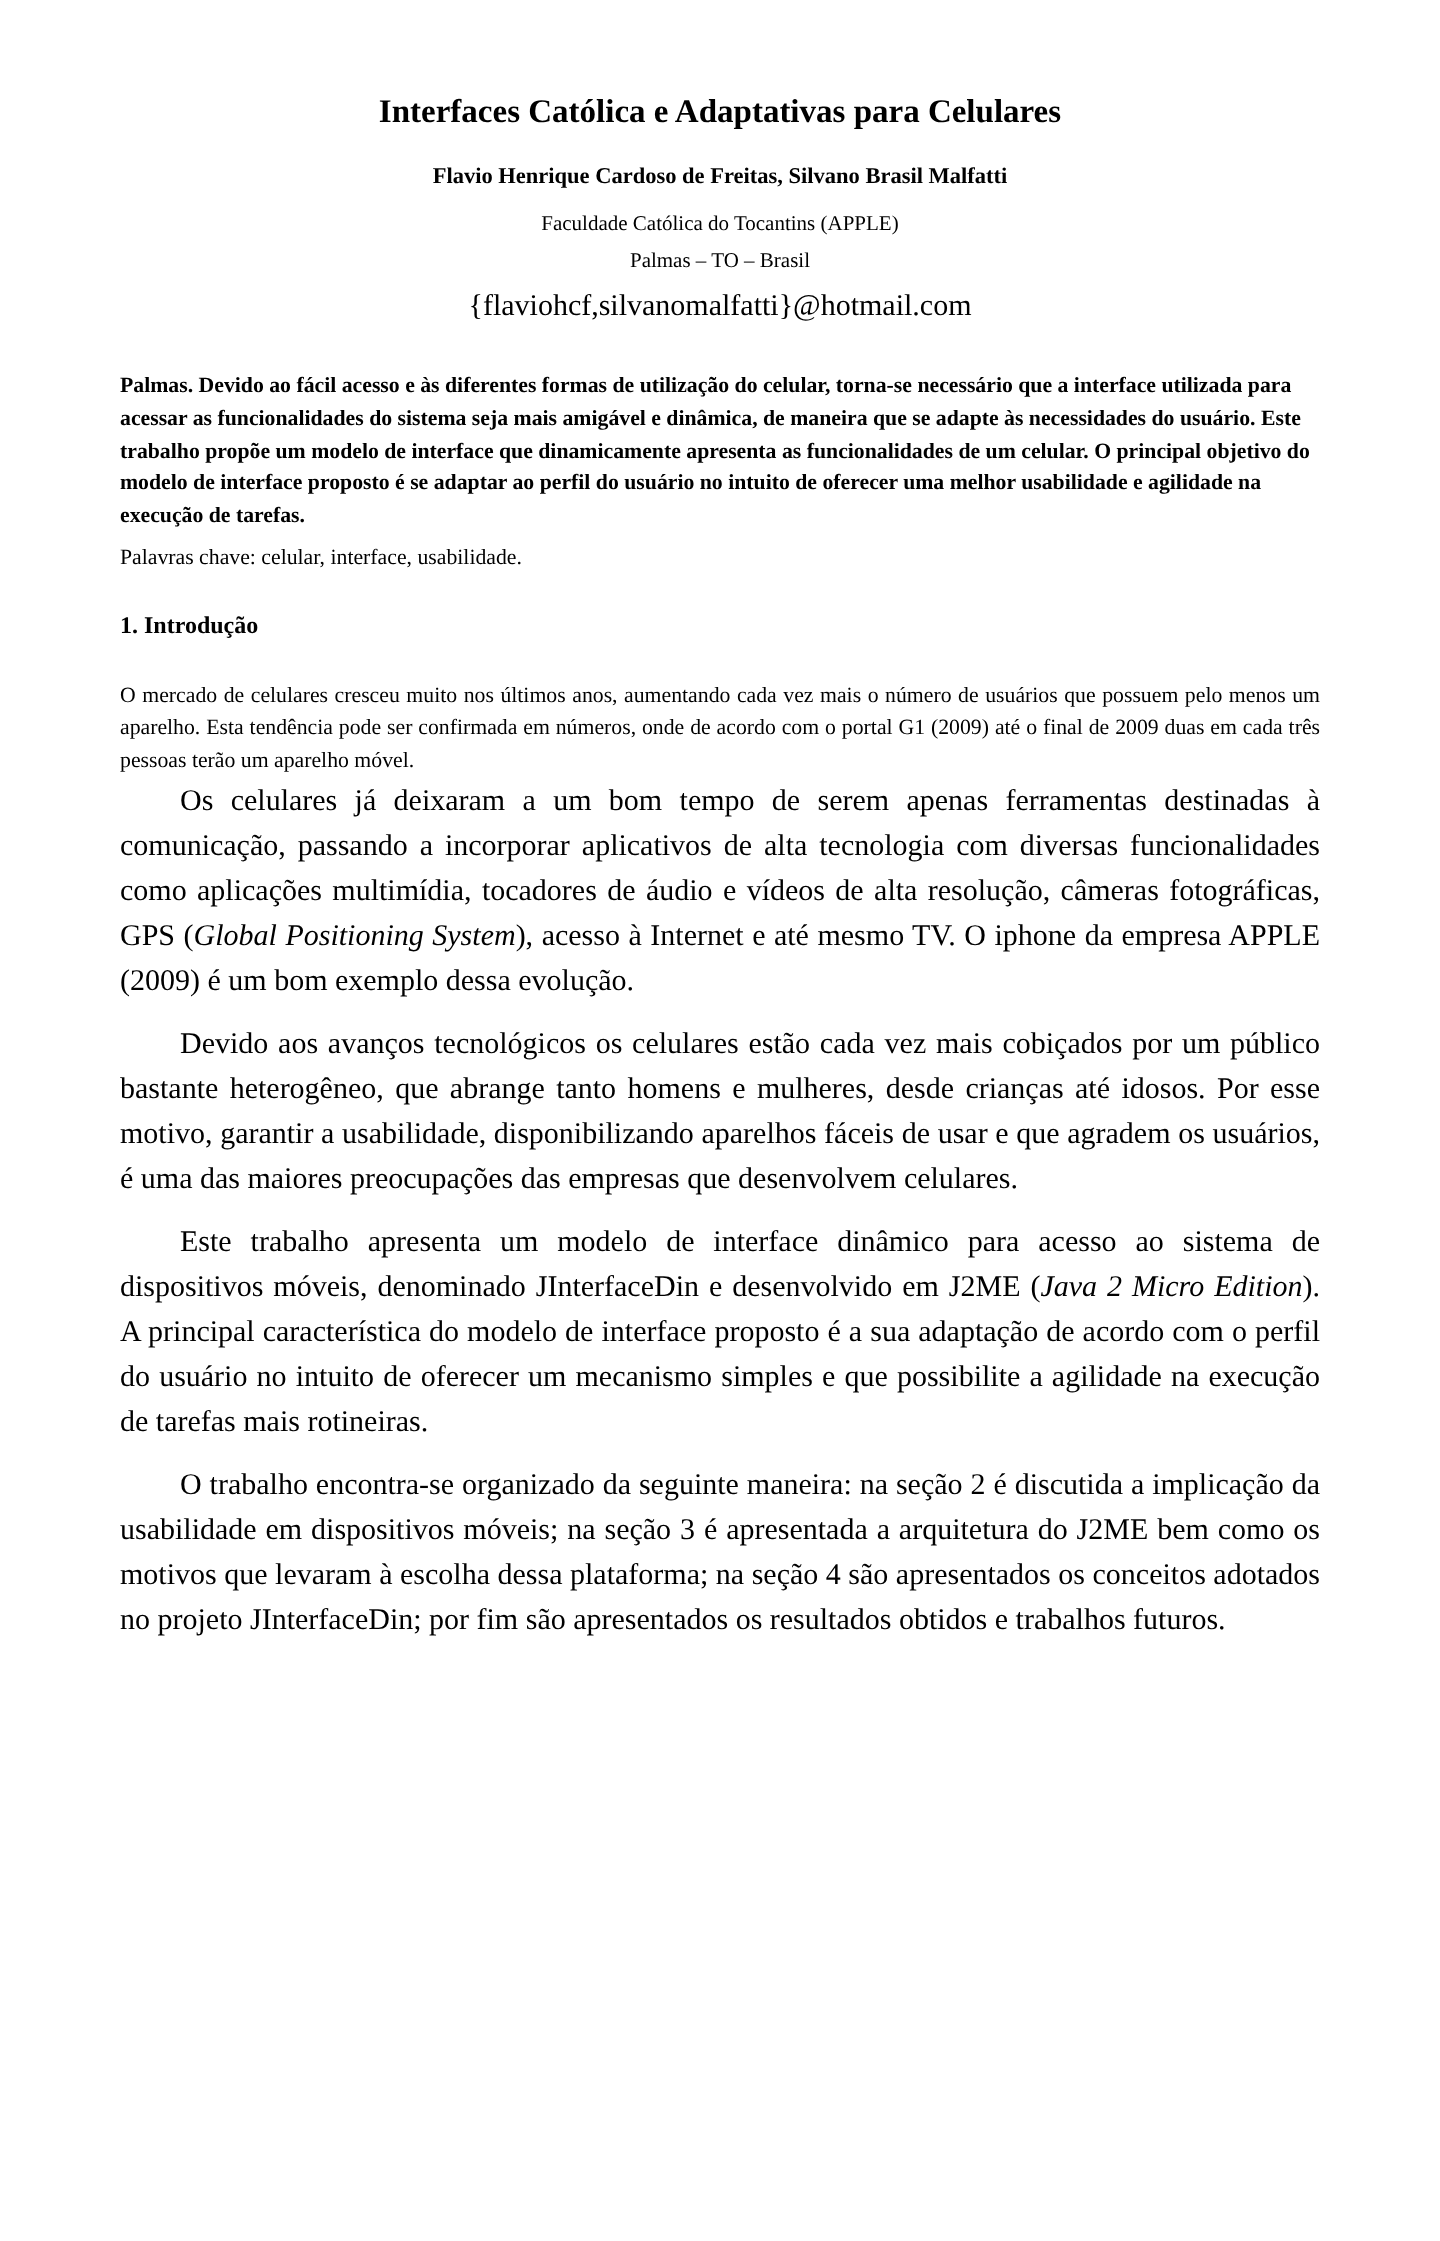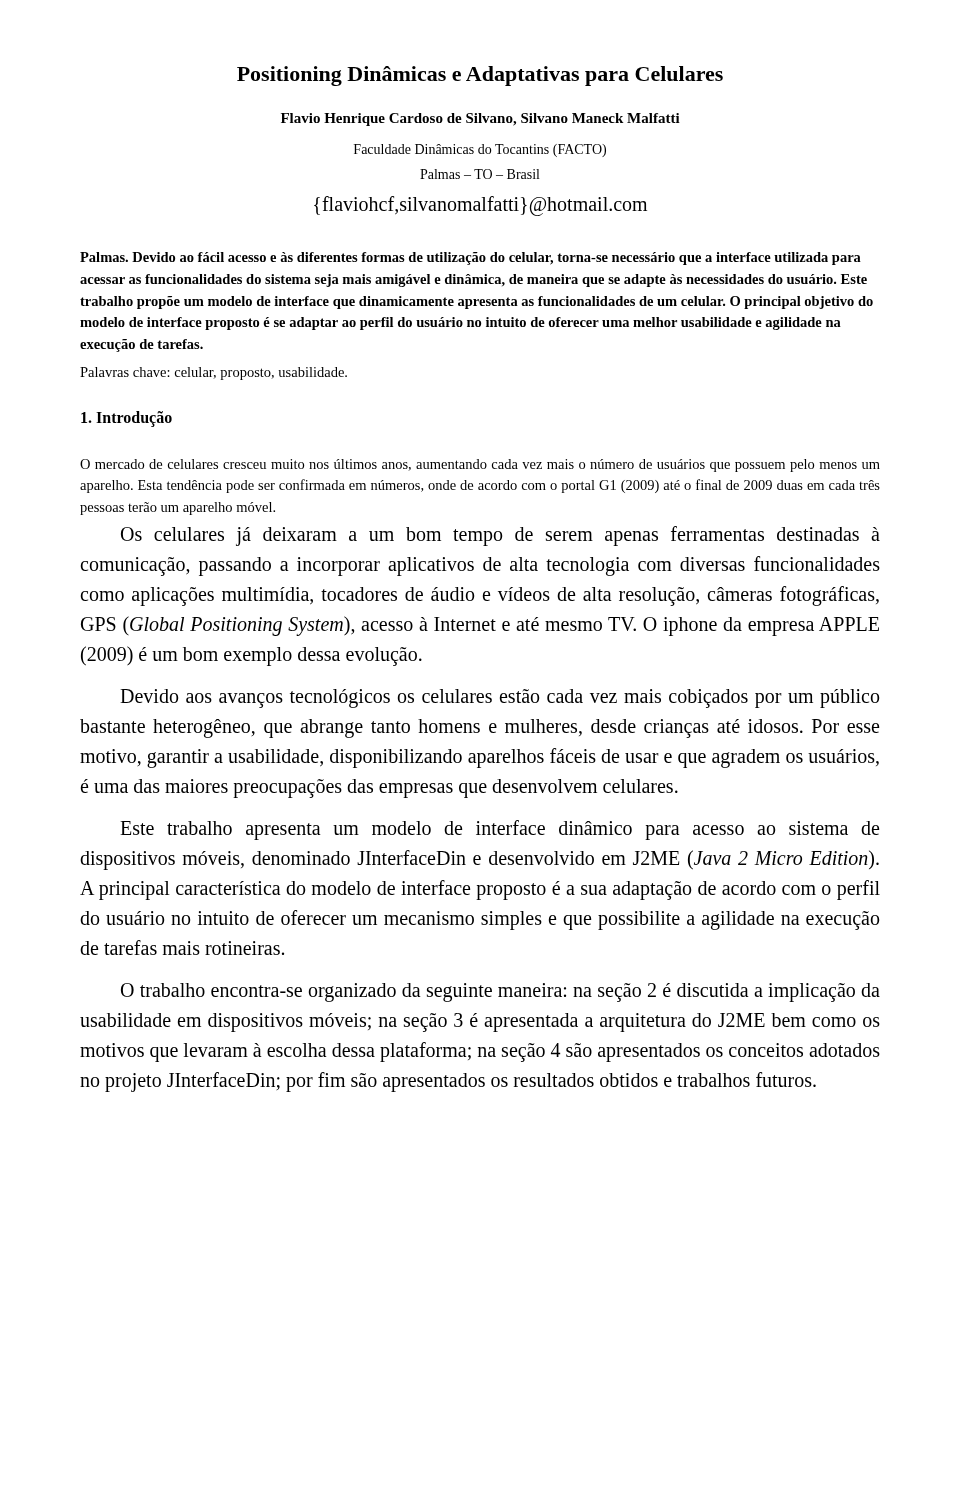--- a/index.html
+++ b/index.html
@@ -78,36 +78,36 @@
       text-indent: 40px;
     }
 
     em {
       font-style: italic;
     }
   </style>
 </head>
 <body>
 
-<h1 class="title">Positioning Dinâmicas e Adaptativas para Celulares</h1>
+<h1 class="title">Interfaces Católica e Adaptativas para Celulares</h1>
 
-<p class="authors">Flavio Henrique Cardoso de Silvano, Silvano Maneck Malfatti</p>
+<p class="authors">Flavio Henrique Cardoso de Freitas, Silvano Brasil Malfatti</p>
 
-<p class="institution">Faculdade Dinâmicas do Tocantins (FACTO)</p>
+<p class="institution">Faculdade Católica do Tocantins (APPLE)</p>
 <p class="institution">Palmas – TO – Brasil</p>
 <p class="email">{flaviohcf,silvanomalfatti}@hotmail.com</p>
 
 <p class="resumo-label">
   <span>Palmas.</span>
   <span> Devido ao fácil acesso e às diferentes formas de utilização do celular, torna-se necessário que a interface utilizada para acessar as funcionalidades do sistema seja mais amigável e dinâmica, de maneira que se adapte às necessidades do usuário. <span>Este trabalho propõe um modelo de interface que dinamicamente apresenta as funcionalidades de um celular.</span> <span>O principal objetivo do modelo de interface proposto é se adaptar ao perfil do usuário no intuito de oferecer uma melhor usabilidade e agilidade na execução de tarefas.</span></span>
 </p>
 
 <p class="palavras-chave">
   <span>Palavras chave:</span>
-  <span>celular, proposto, usabilidade.</span>
+  <span>celular, interface, usabilidade.</span>
 </p>
 
 <p class="section-title">
   <span>1.</span> <span>Introdução</span>
 </p>
 
 <p class="body-text">
   O mercado de celulares cresceu muito nos últimos anos, aumentando cada vez mais o número de usuários que possuem pelo menos um aparelho. Esta tendência pode ser confirmada em números, onde de acordo com o portal G1 (2009) até o final de 2009 duas em cada três pessoas terão um aparelho móvel.
 </p>
 

